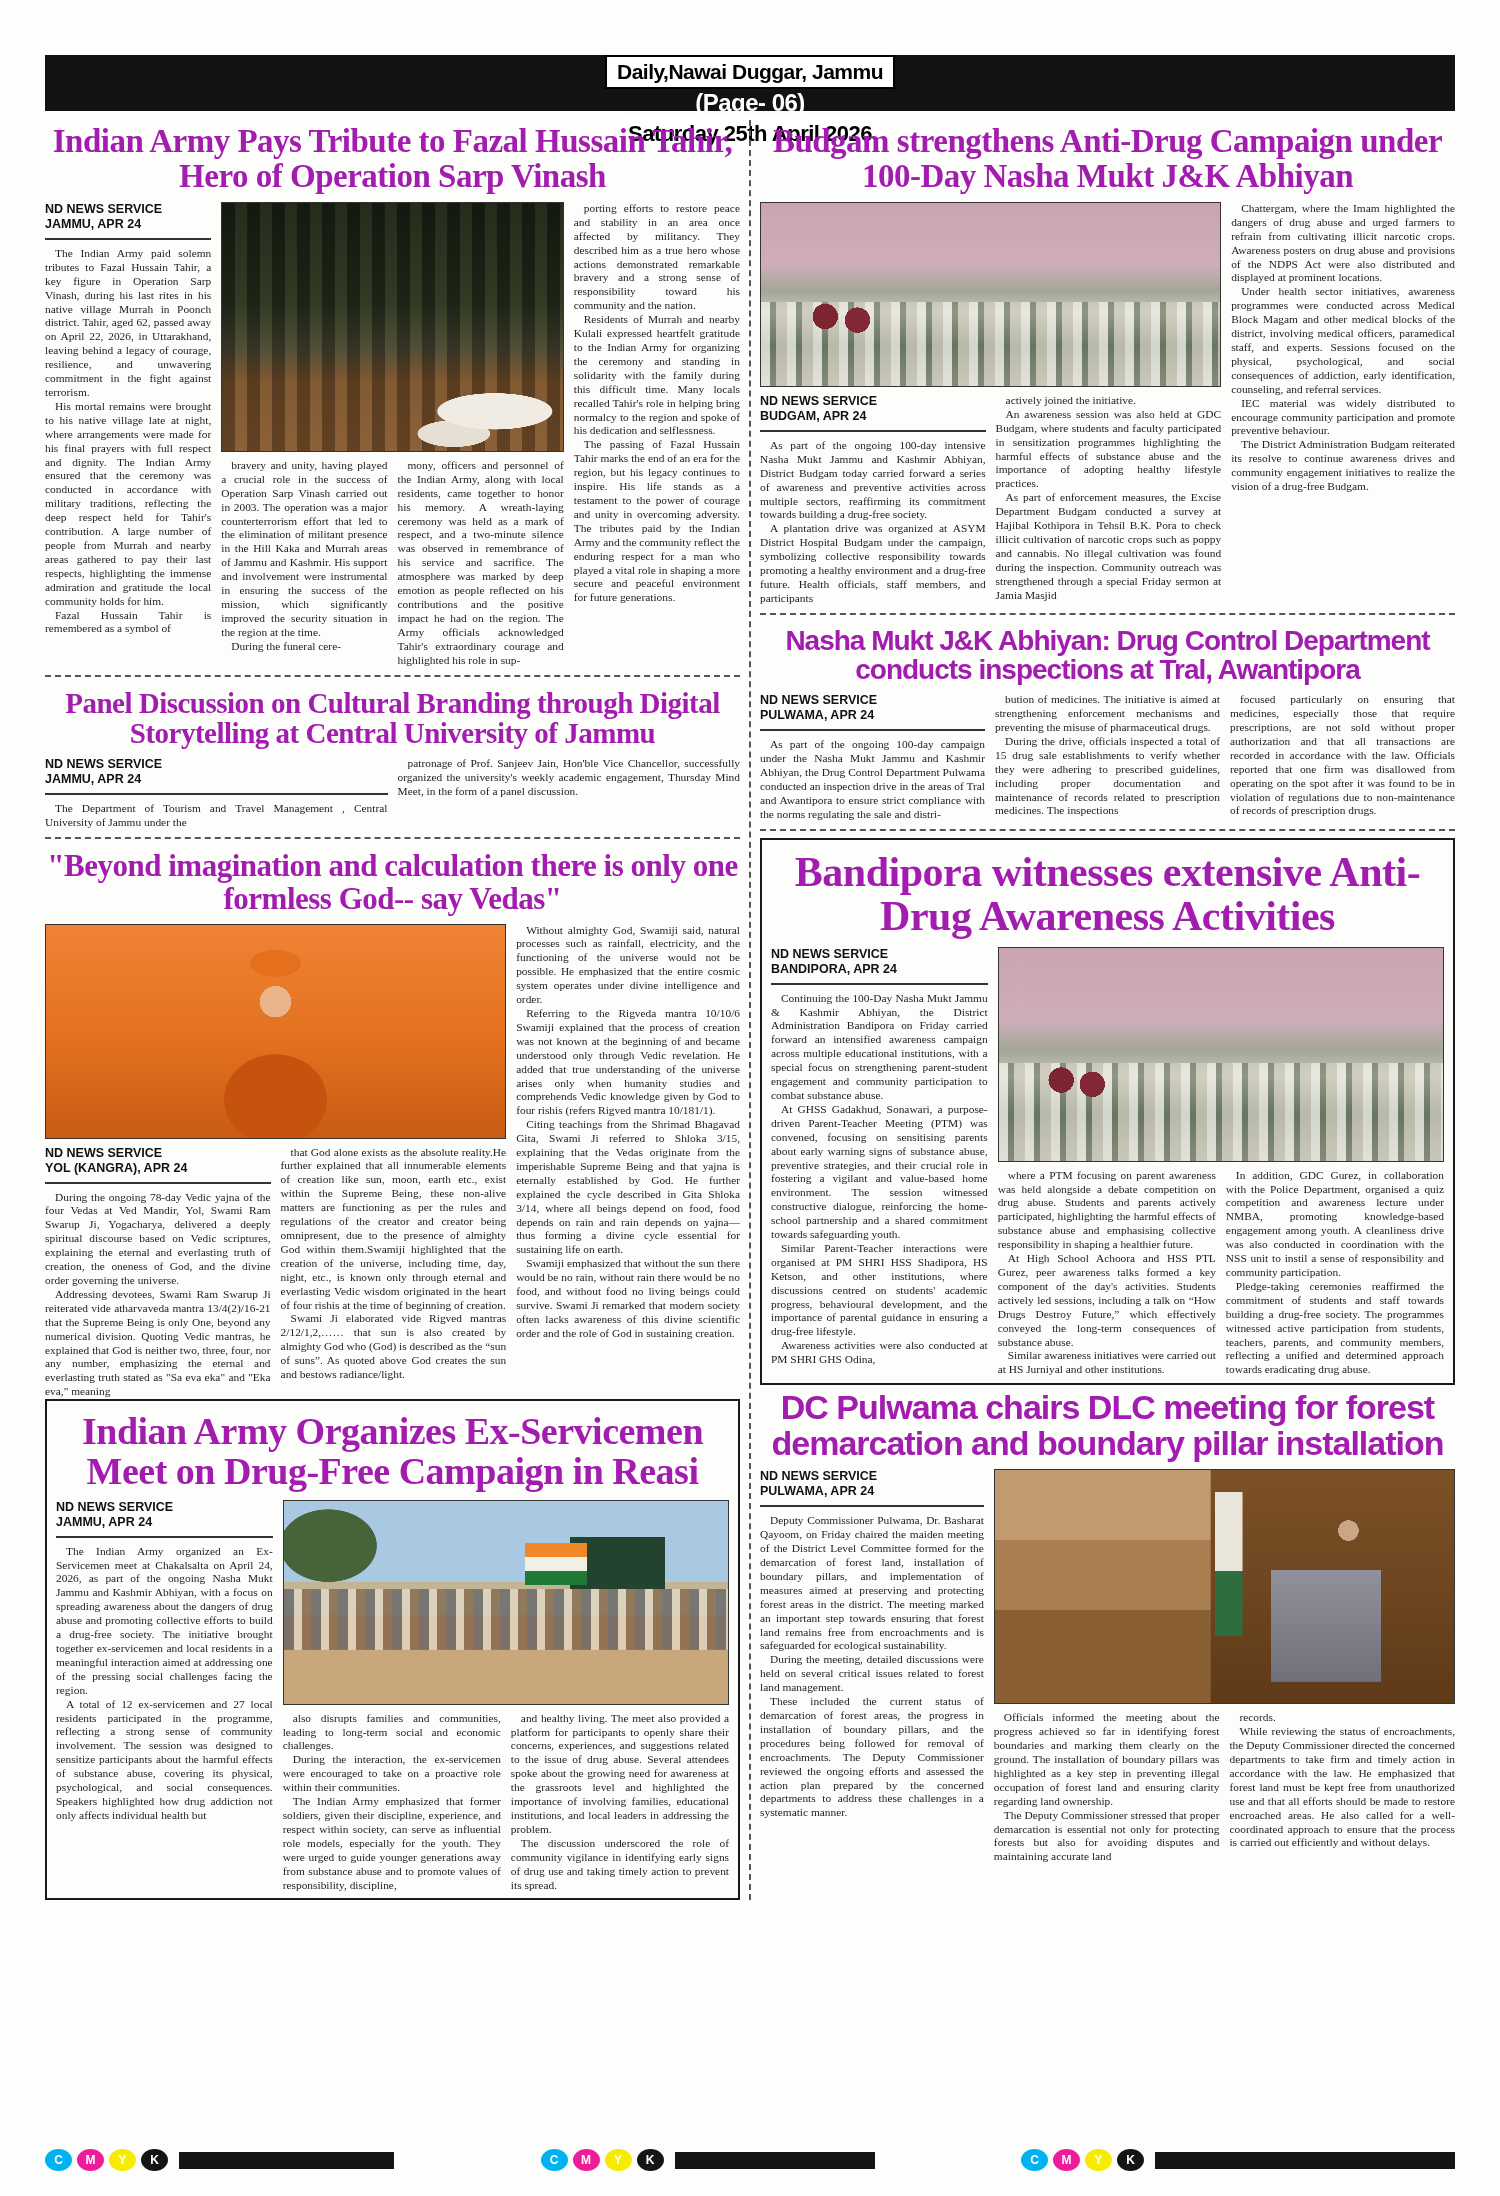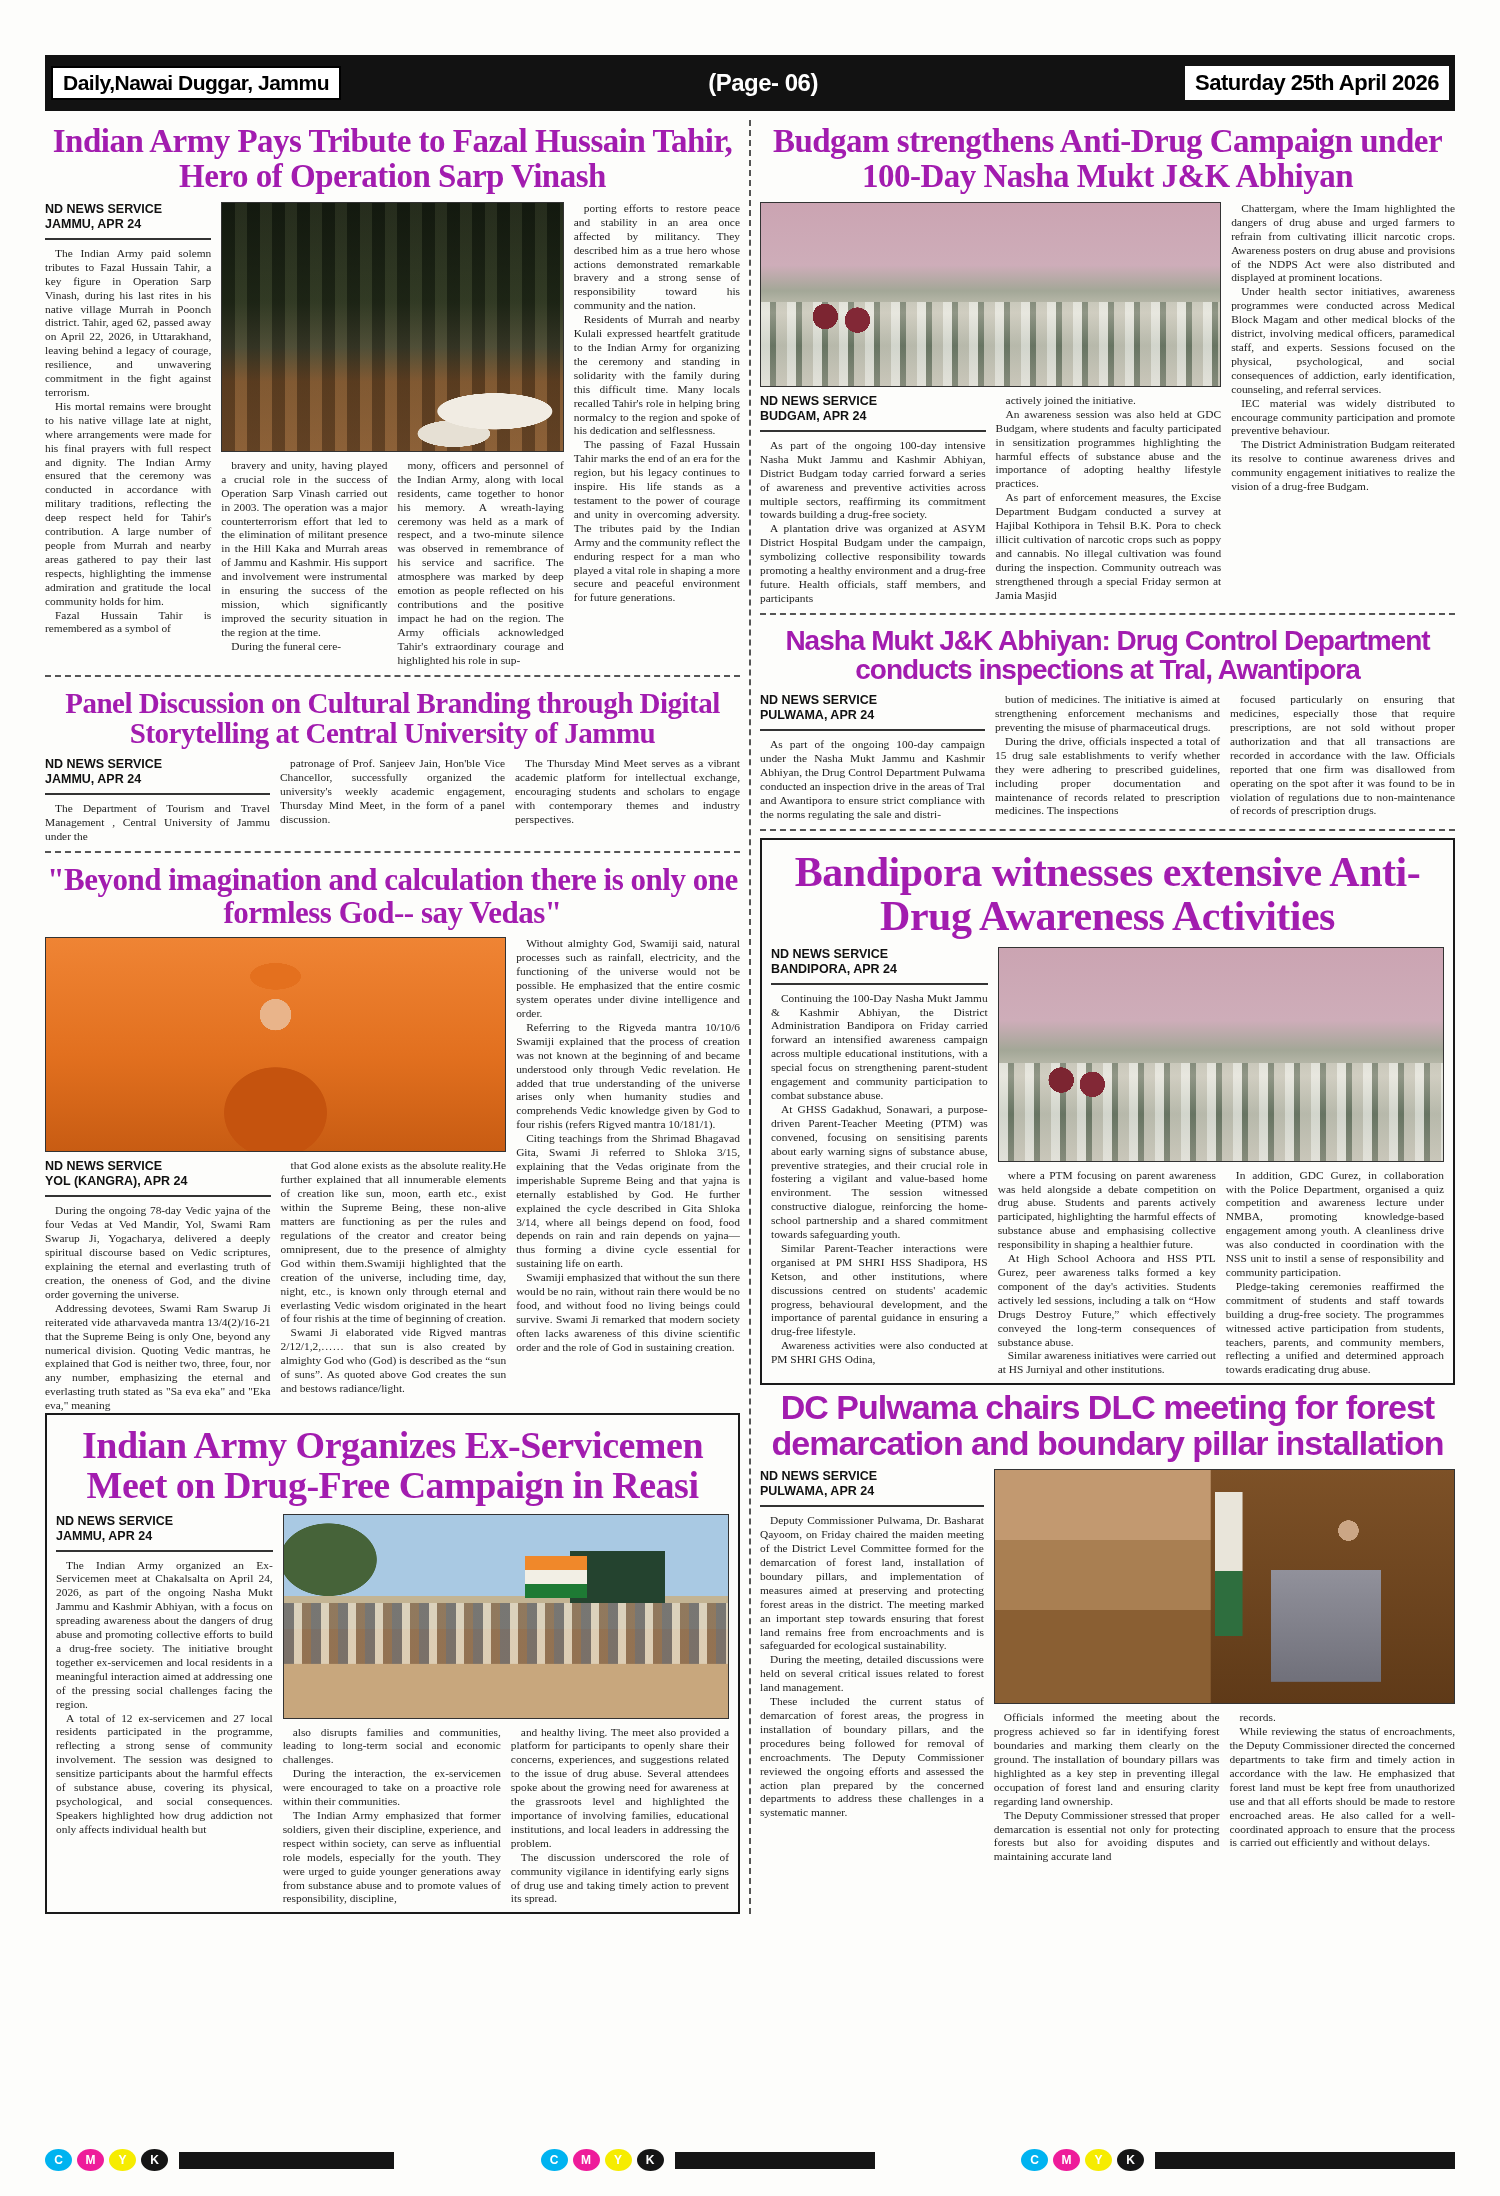--- a/index.html
+++ b/index.html
@@ -1,21 +1,21 @@
 <!DOCTYPE html>
 <html><head>
 <meta charset="utf-8">
 <title>Daily Nawai Duggar - Page 06</title>
 <style>
   html,body{margin:0;padding:0;background:#e8e8e4;}
   .page{position:relative;width:1500px;height:2196px;margin:0 auto;background:#fdfdfb;
         font-family:"Liberation Serif",serif;color:#181818;overflow:hidden;}
   
   .header-bar{position:absolute;left:45px;right:45px;top:55px;height:56px;background:#121212;
-              display:flex;align-items:center;justify-content:space-between;padding:0 6px;box-sizing:border-box;}
+              display:flex;align-items:center;justify-content:space-between;padding:0 6px;box-sizing:border-box;flex-direction:column;}
   .masthead-box{background:#fff;border:2px solid #000;color:#000;font-family:"Liberation Sans",sans-serif;
                 font-weight:bold;font-size:21px;padding:3px 10px;letter-spacing:-0.5px;}
   .page-label{color:#fff;font-family:"Liberation Sans",sans-serif;font-weight:bold;font-size:24px;letter-spacing:-0.5px;}
   .date-box{background:#fff;color:#000;font-family:"Liberation Sans",sans-serif;font-weight:bold;
             font-size:22px;padding:4px 10px;letter-spacing:-0.5px;}
   
   .content{position:absolute;top:120px;left:45px;right:45px;display:flex;}
   .col-left{width:700px;padding-right:9px;}
   .col-right{width:700px;border-left:2px dashed #555;padding-left:9px;}
   .sep{border:none;border-top:2px dashed #555;margin:7px 0;}
@@ -141,23 +141,20 @@
               <div>ND NEWS SERVICE</div>
               <div>JAMMU, APR 24</div>
             </div>
             <div>
                 <p class="para">The Department of Tourism and Travel Management , Central University of Jammu under the</p>
               </div>
           </div>
           <div class="bcol">
               <p class="para">patronage of Prof. Sanjeev Jain, Hon'ble Vice Chancellor, successfully organized the university's weekly academic engagement, Thursday Mind Meet, in the form of a panel discussion.</p>
             </div>
-          <div class="bcol">
-              <p class="para">The Thursday Mind Meet serves as a vibrant academic platform for intellectual exchange, encouraging students and scholars to engage with contemporary themes and industry perspectives.</p>
-            </div>
         </div>
       </article>
 
       <hr class="sep">
 
       <article>
         <h1 class="hl-serif hl-31">"Beyond imagination and calculation there is only one formless God-- say Vedas"</h1>
         <div class="a-body">
           <div class="span2">
             <div class="photo photo-vedas"></div>

